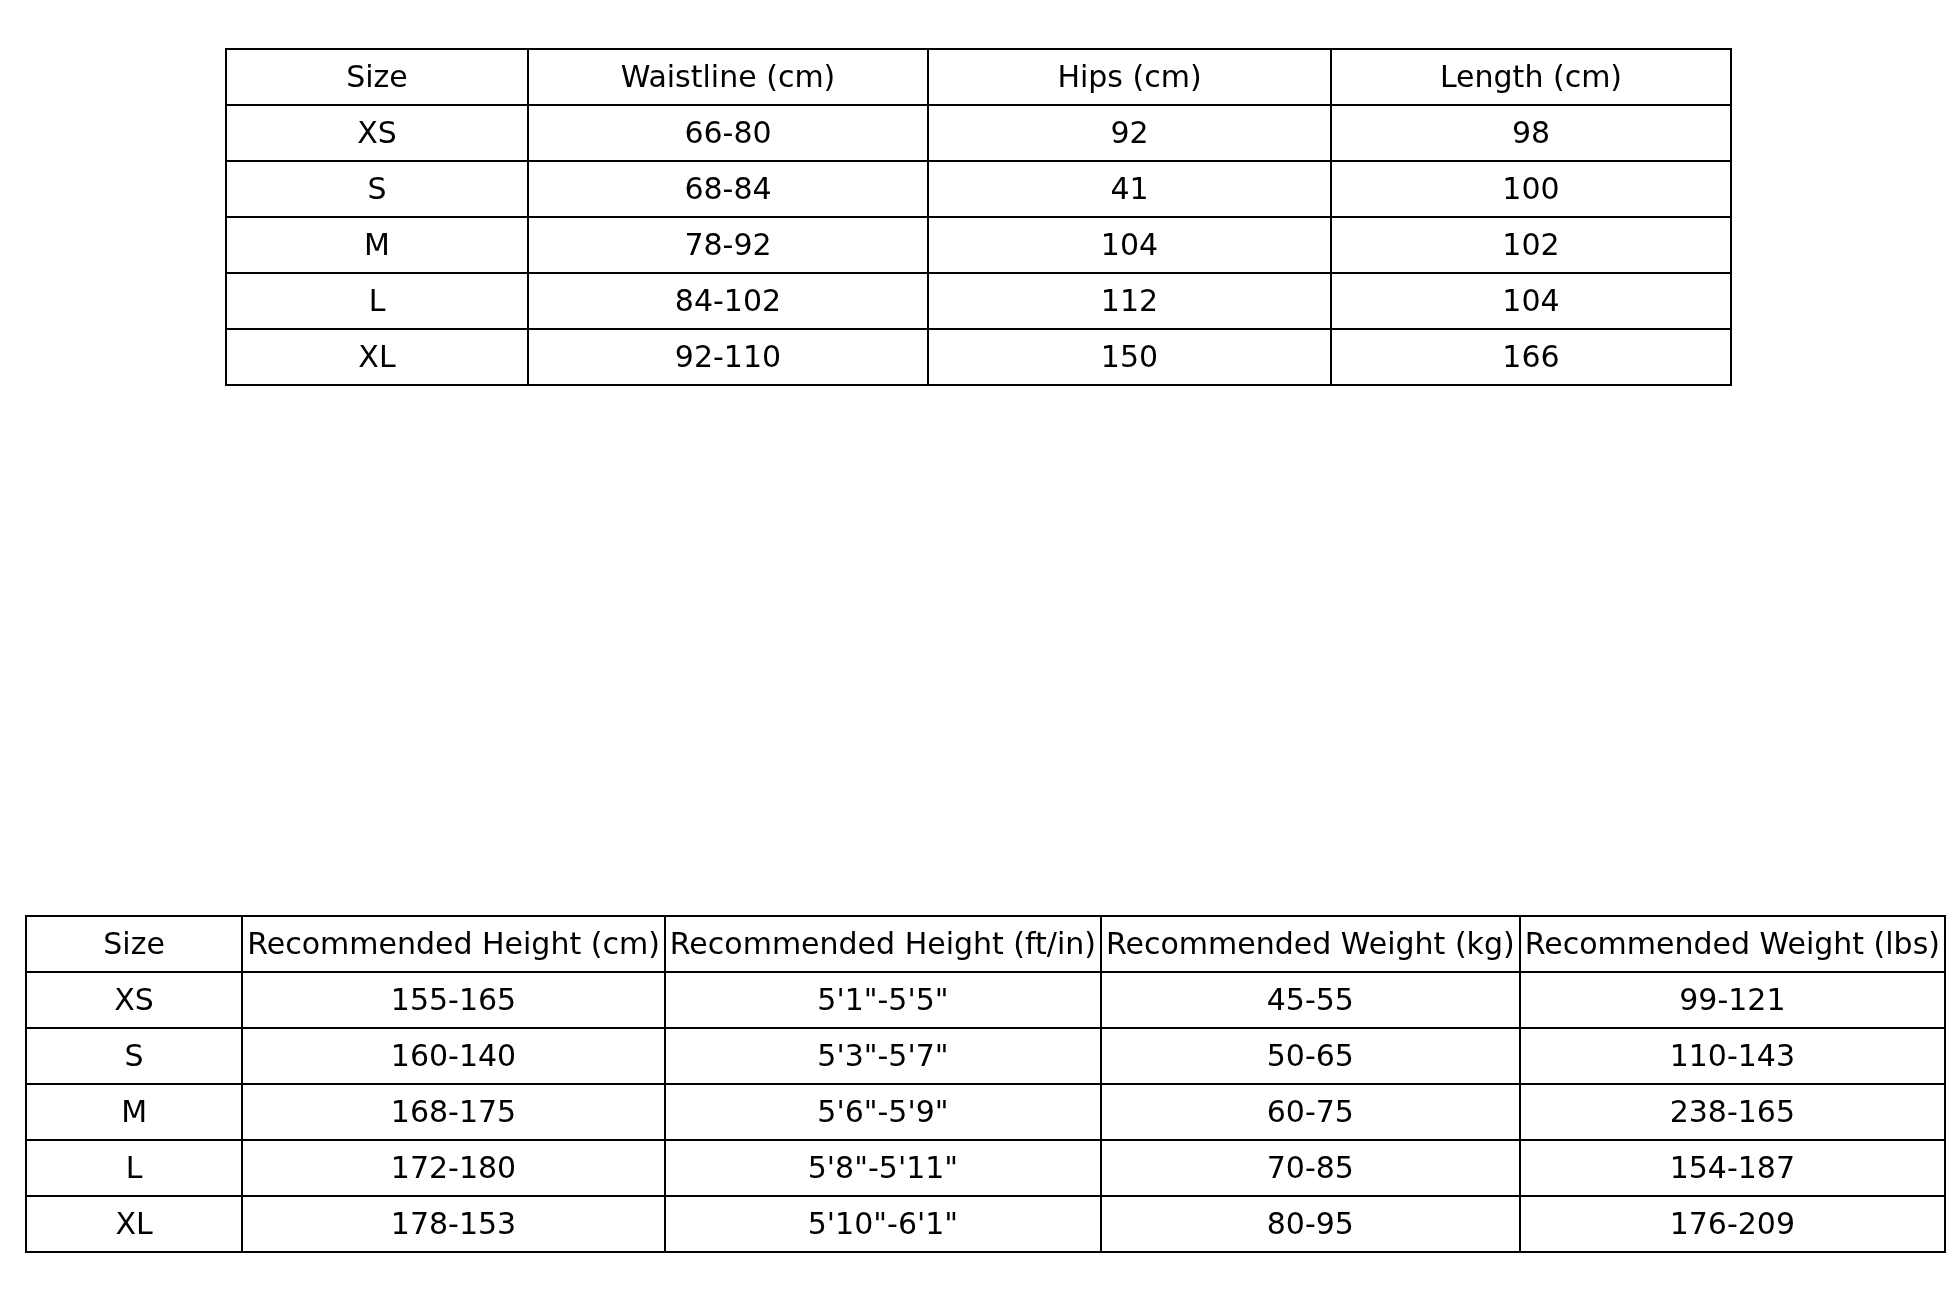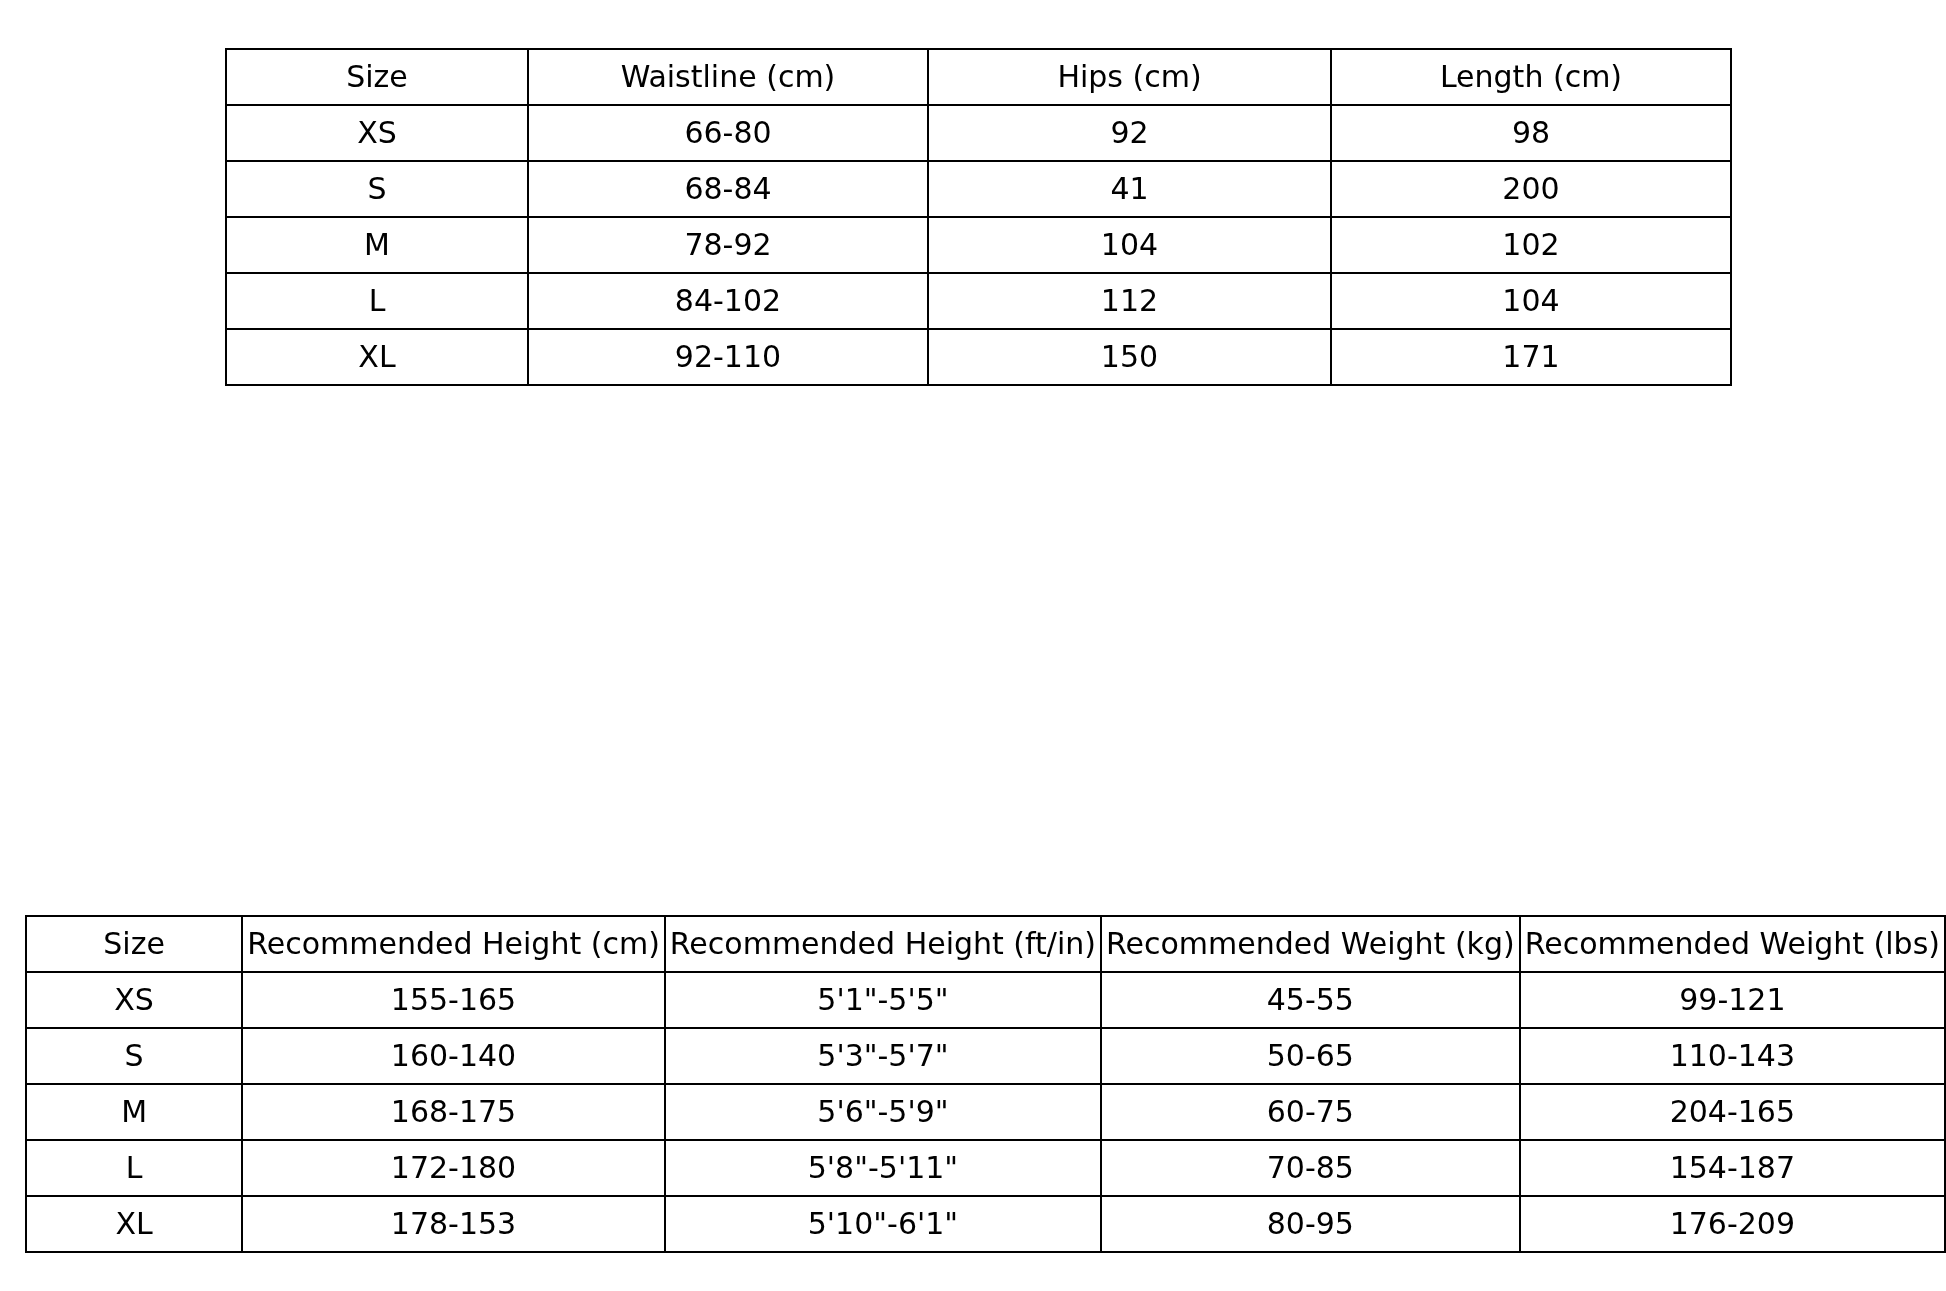--- a/index.html
+++ b/index.html
@@ -99,39 +99,39 @@
     <tr>
       <td>XS</td>
       <td>66-80</td>
       <td>92</td>
       <td>98</td>
     </tr>
     <tr>
       <td>S</td>
       <td>68-84</td>
       <td>41</td>
-      <td>200</td>
+      <td>100</td>
     </tr>
     <tr>
       <td>M</td>
       <td>78-92</td>
       <td>104</td>
       <td>102</td>
     </tr>
     <tr>
       <td>L</td>
       <td>84-102</td>
       <td>112</td>
       <td>104</td>
     </tr>
     <tr>
       <td>XL</td>
       <td>92-110</td>
       <td>150</td>
-      <td>171</td>
+      <td>166</td>
     </tr>
   </tbody>
 </table>
 
 <table id="table-recommend">
   <colgroup>
     <col class="r0">
       <col class="r1">
       <col class="r2">
       <col class="r3">
@@ -159,21 +159,21 @@
       <td>160-140</td>
       <td>5'3"-5'7"</td>
       <td>50-65</td>
       <td>110-143</td>
     </tr>
     <tr>
       <td>M</td>
       <td>168-175</td>
       <td>5'6"-5'9"</td>
       <td>60-75</td>
-      <td>204-165</td>
+      <td>238-165</td>
     </tr>
     <tr>
       <td>L</td>
       <td>172-180</td>
       <td>5'8"-5'11"</td>
       <td>70-85</td>
       <td>154-187</td>
     </tr>
     <tr>
       <td>XL</td>

